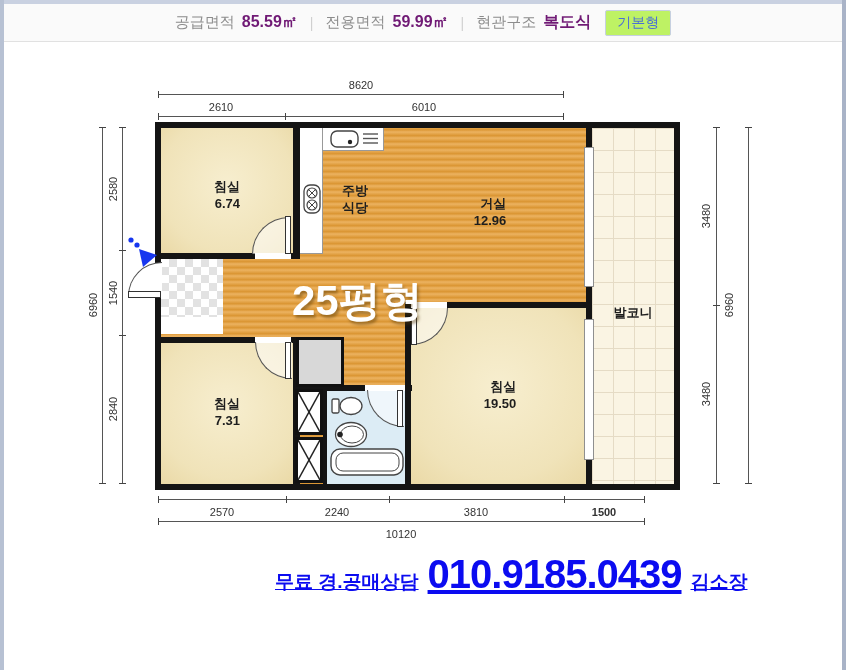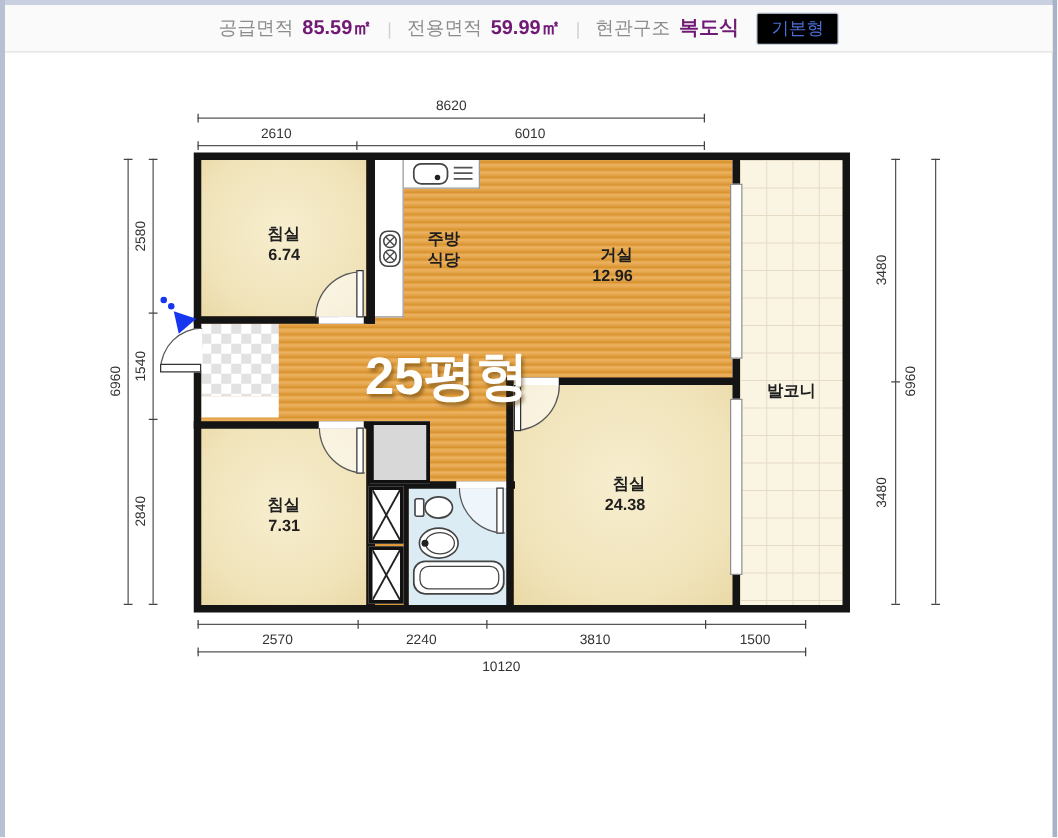--- a/index.html
+++ b/index.html
@@ -9,21 +9,21 @@
   
   .frame-top{left:0;top:0;width:846px;height:4px;background:#c9d1e1;}
   .frame-left{left:0;top:0;width:4px;height:670px;background:#b7c1d3;}
   .frame-right{left:842px;top:0;width:4px;height:670px;background:#a9b3c7;}
   
   .header{left:4px;top:4px;width:838px;height:37px;background:#fafafa;border-bottom:1px solid #e1e1e1;
           display:flex;align-items:center;justify-content:center;}
   .hl{color:#8c8c8c;font-size:15px;margin:0 7px 0 0;}
   .hv{color:#701a75;font-size:16px;font-weight:bold;}
   .sep{color:#d0d0d0;font-size:14px;margin:0 12px;}
-  .type-btn{margin-left:14px;font-size:14px;color:#4a6fd6;background:#000000;border:1px solid #c6d0e0;
+  .type-btn{margin-left:14px;font-size:14px;color:#4a6fd6;background:#bef264;border:1px solid #c6d0e0;
             border-radius:2px;padding:3px 11px;font-family:inherit;}
   
   .plan-outline{left:155px;top:122px;width:525px;height:368px;border:6px solid #141414;box-sizing:border-box;background:transparent;}
   .wood{left:161px;top:128px;width:425px;height:356px;
         background:repeating-linear-gradient(0deg,#d9932f 0px,#e3a348 2px,#ecb261 4px,#dd9938 6px);}
   .cream{background:radial-gradient(circle at 50% 45%,#f7eecf 0%,#f0e3b9 70%,#ead9a6 100%);}
   .room-b1{left:161px;top:128px;width:132px;height:125px;}
   .room-b2{left:161px;top:342px;width:132px;height:142px;}
   .room-b3{left:411px;top:308px;width:175px;height:176px;}
   .balcony{left:592px;top:128px;width:82px;height:356px;background-color:#faf4e3;
@@ -208,21 +208,21 @@
   </div>
   <div class="room-label" style="left:633px;top:313px;">
     <div>발코니</div>
   </div>
   <div class="room-label" style="left:227px;top:413px;">
     <div>침실</div>
     <div>7.31</div>
   </div>
   <div class="room-label" style="left:500px;top:396px;">
     <div>침실</div>
-    <div>24.38</div>
+    <div>19.50</div>
   </div>
 
   <div class="size-label">25평형</div>
 
   <div class="dimh" style="left:158px;top:94px;width:406px;"></div>
   <div class="tickv" style="left:158px;top:91px;"></div>
   <div class="tickv" style="left:563px;top:91px;"></div>
   <div class="dim-label" style="left:361px;top:85px;">8620</div>
   <div class="dimh" style="left:158px;top:116px;width:406px;"></div>
   <div class="tickv" style="left:158px;top:113px;"></div>
@@ -257,20 +257,25 @@
 
   <div class="dimh" style="left:158px;top:499px;width:487px;"></div>
   <div class="tickv" style="left:158px;top:496px;"></div>
   <div class="tickv" style="left:286px;top:496px;"></div>
   <div class="tickv" style="left:389px;top:496px;"></div>
   <div class="tickv" style="left:564px;top:496px;"></div>
   <div class="tickv" style="left:644px;top:496px;"></div>
   <div class="dim-label" style="left:222px;top:512px;">2570</div>
   <div class="dim-label" style="left:337px;top:512px;">2240</div>
   <div class="dim-label" style="left:476px;top:512px;">3810</div>
-  <div class="dim-label" style="left:604px;top:512px;">1500</div>
+  <div class="dim-label" style="left:604px;top:512px;font-weight:bold;">1500</div>
   <div class="dimh" style="left:158px;top:521px;width:487px;"></div>
   <div class="tickv" style="left:158px;top:518px;"></div>
   <div class="tickv" style="left:644px;top:518px;"></div>
   <div class="dim-label" style="left:401px;top:534px;">10120</div>
 
+  <div class="contact">
+    <span class="pre">무료 경.공매상담</span>
+    <span class="phone">010.9185.0439</span>
+    <span class="agent">김소장</span>
+  </div>
 
 </div>
 
 </body></html>

